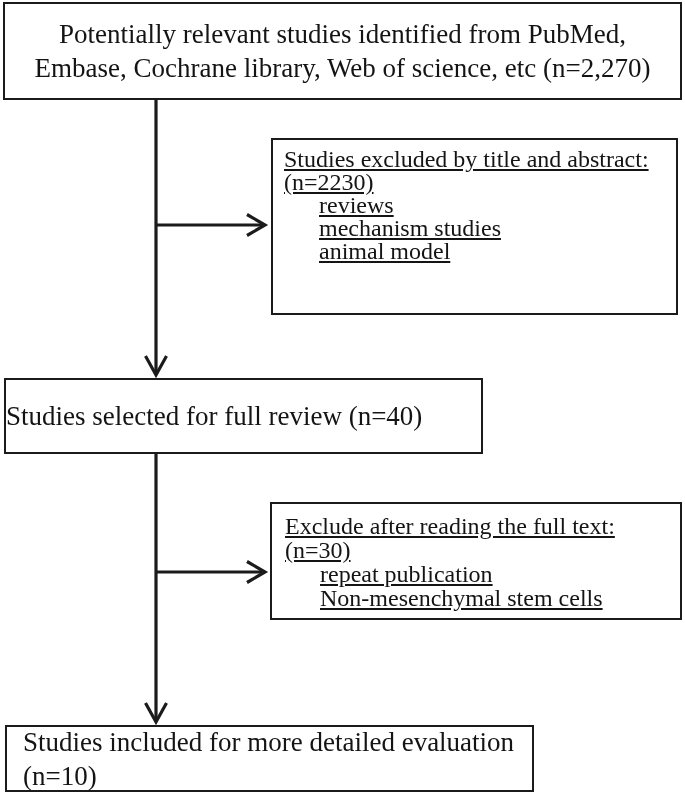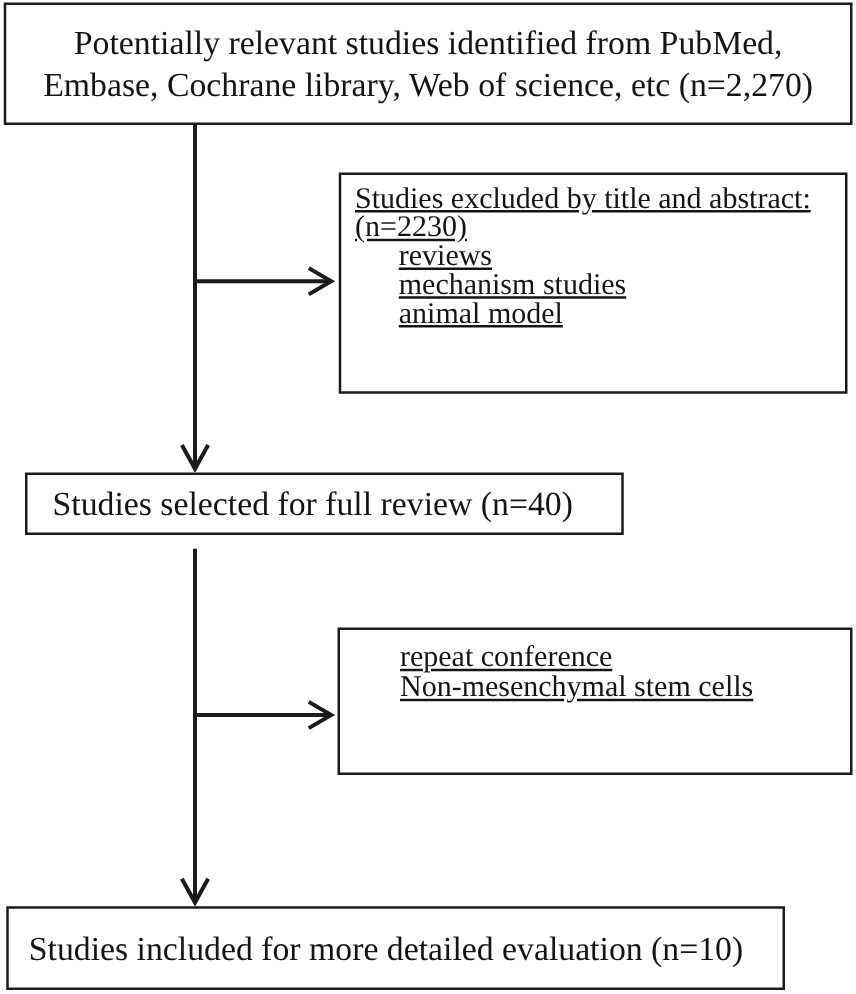--- a/index.html
+++ b/index.html
@@ -48,30 +48,30 @@
   .box-top {
     left: 3px;
     top: 2px;
     width: 679px;
     height: 98px;
     justify-content: flex-start;
     text-align: center;
     padding: 0 10px;
   }
   .box-mid {
-    left: 20px;
+    left: 4px;
     top: 378px;
     width: 479px;
-    height: 50px;
-    padding-left: 20px;
+    height: 76px;
+    padding-left: 0;
   }
   .box-bottom {
     left: 5px;
     top: 725px;
-    width: 623px;
+    width: 529px;
     height: 67px;
     padding-left: 16px;
   }
   .box-excl {
     font-size: 24px;
     text-decoration: underline;
   }
   .box-excl-1 {
     left: 271px;
     top: 138px;
@@ -125,21 +125,22 @@
     <div class="excl-item">reviews</div>
     <div class="excl-item">mechanism studies</div>
     <div class="excl-item">animal model</div>
   </div>
 
   <div class="box box-main box-mid">
     <span>Studies selected for full review (n=40)</span>
   </div>
 
   <div class="box box-excl box-excl-2">
-    <div class="excl-item">repeat conference</div>
+    <div>Exclude after reading the full text:(n=30)</div>
+    <div class="excl-item">repeat publication</div>
     <div class="excl-item">Non-mesenchymal stem cells</div>
   </div>
 
   <div class="box box-main box-bottom">
     <span>Studies included for more detailed evaluation (n=10)</span>
   </div>
 
 </div>
 
 </body></html>

